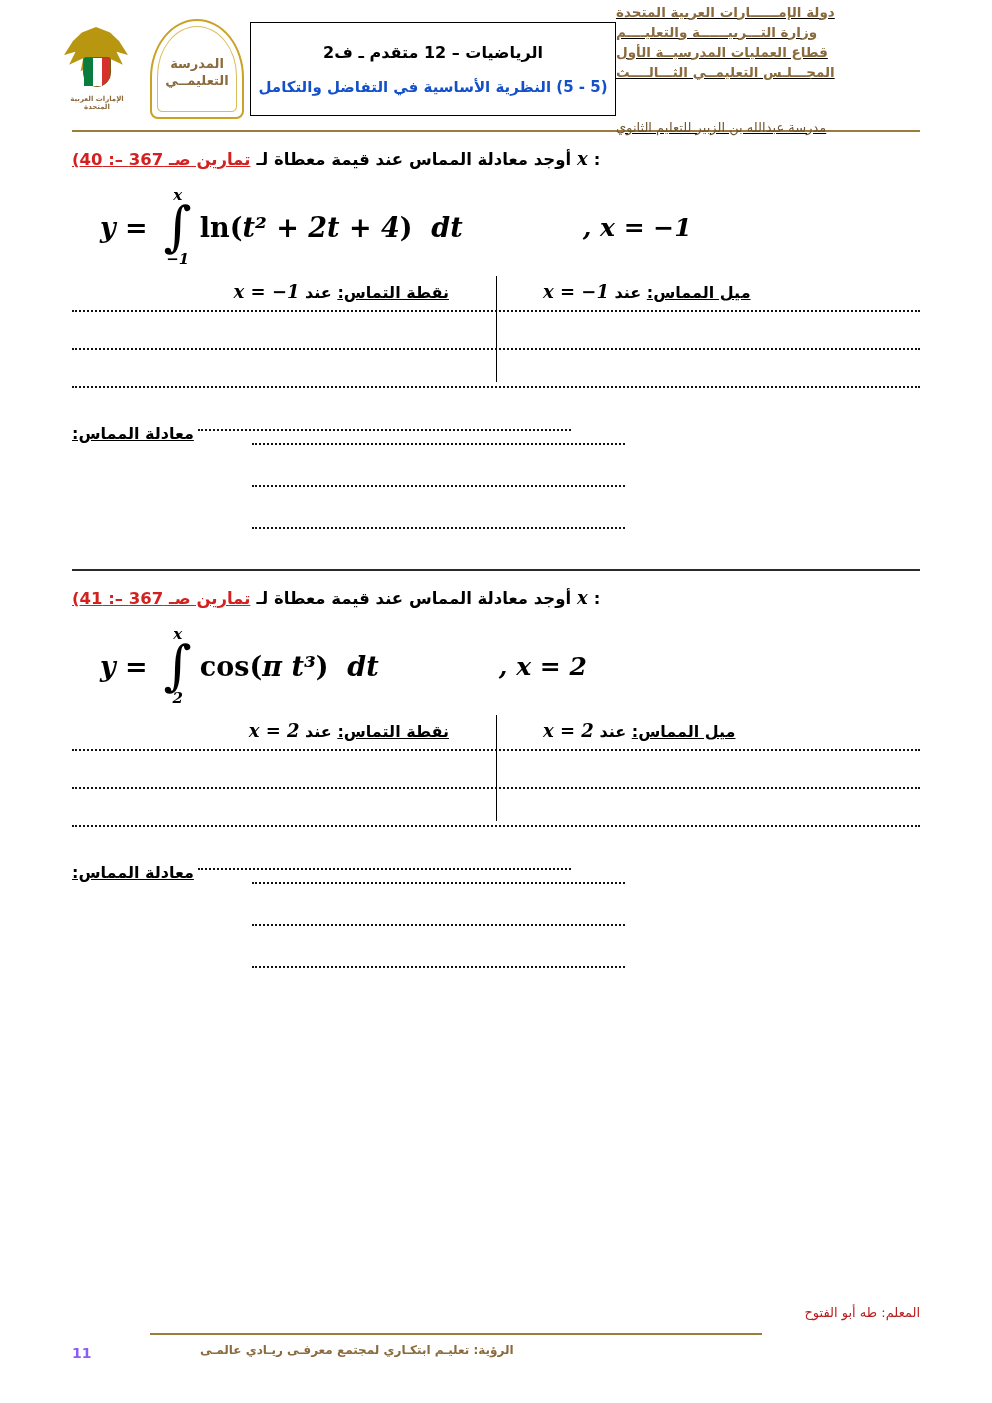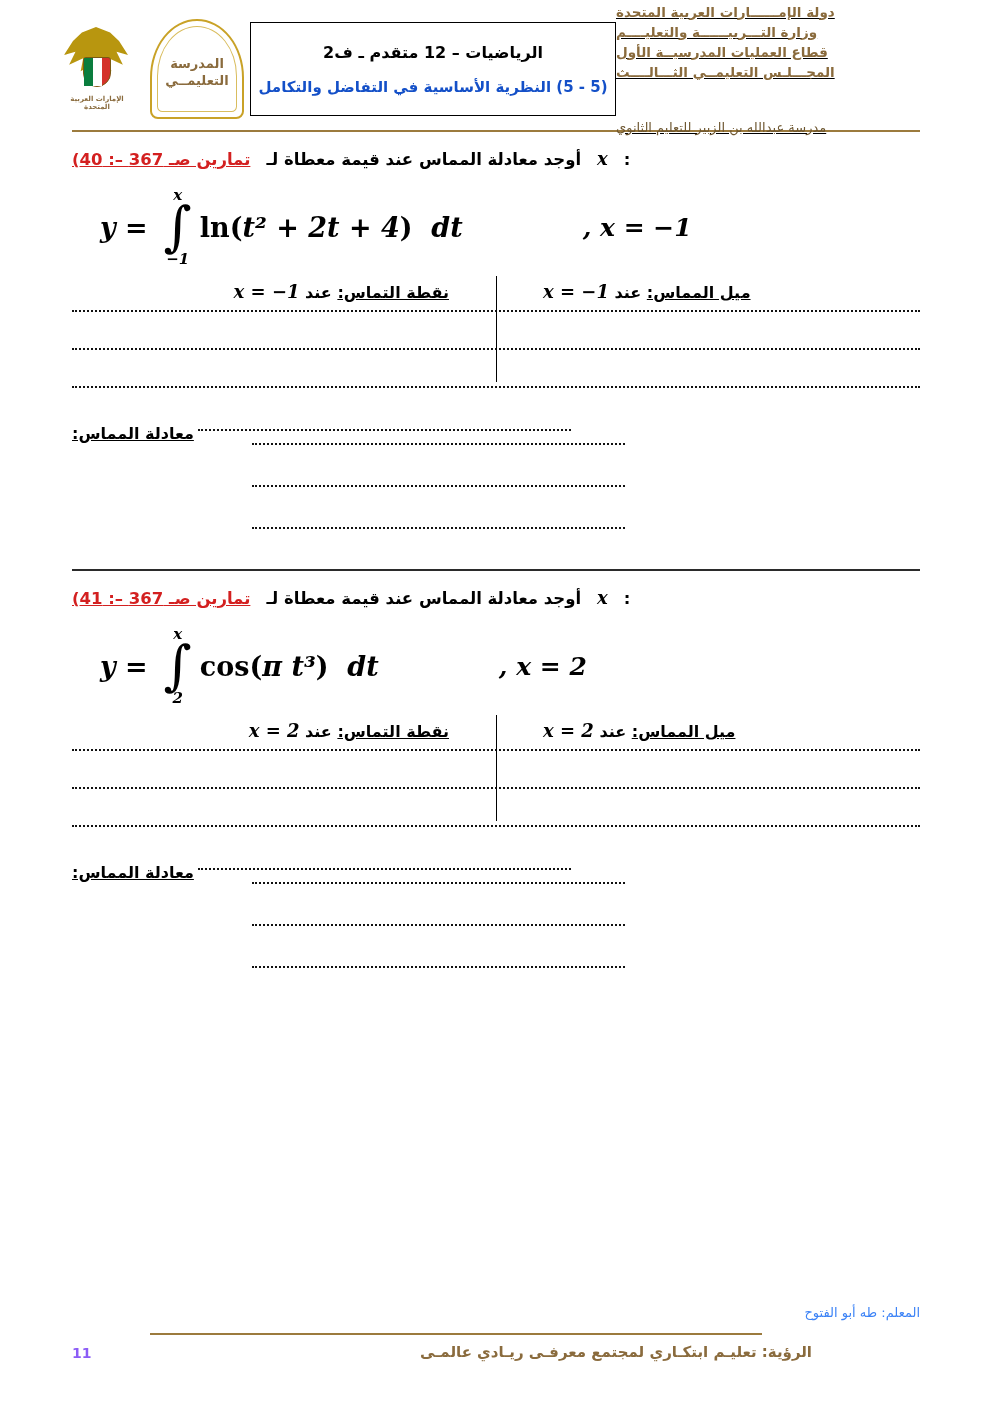--- a/index.html
+++ b/index.html
@@ -181,21 +181,21 @@
 
   .q-header {
     display: flex;
     flex-direction: row-reverse;
     justify-content: flex-start;
     align-items: baseline;
     margin-top: 16px;
     font-size: 16.5px;
     font-weight: bold;
     direction: rtl;
-    gap: 16px;
+    gap: 6px;
   }
   .q-header .q-ref {
     color: #d32020;
     text-decoration: underline;
     white-space: nowrap;
   }
   .q-header .q-text {
     color: #000;
     white-space: nowrap;
   }
@@ -344,37 +344,37 @@
     height: 80px;
     padding: 0 72px;
     box-sizing: border-box;
   }
   .footer-teacher {
     position: absolute;
     right: 72px;
     top: 4px;
     font-size: 13px;
     direction: rtl;
-    color: #3b82f6;
+    color: #b91c1c;
   }
   .footer-rule {
     position: absolute;
     left: 150px;
     right: 230px;
     top: 32px;
     border-top: 2px solid #9c7b3e;
   }
   .footer-vision {
     position: absolute;
     right: 180px;
     left: 200px;
     top: 42px;
-    text-align: right;
+    text-align: left;
     color: #8a6b3d;
-    font-size: 15px;
+    font-size: 12px;
     font-weight: bold;
     direction: rtl;
   }
   .page-number {
     position: absolute;
     left: 72px;
     top: 44px;
     font-size: 14px;
     font-weight: bold;
     color: #8b5cf6;

